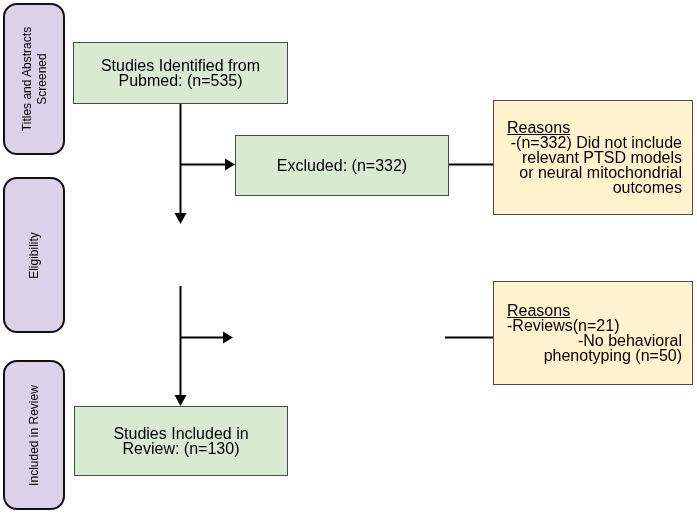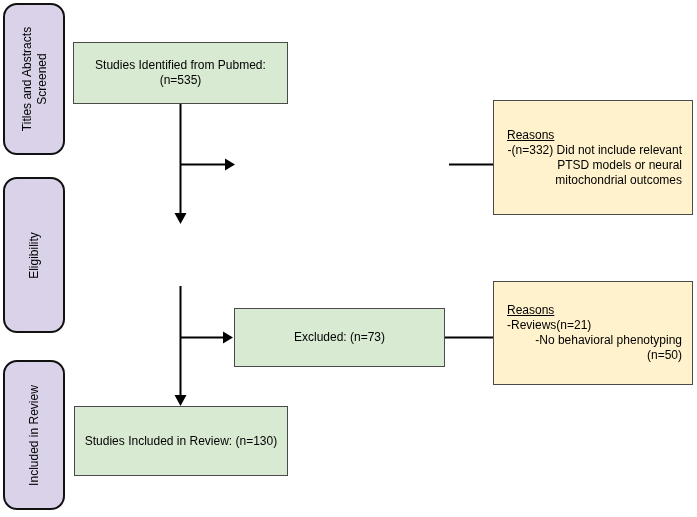--- a/index.html
+++ b/index.html
@@ -31,21 +31,21 @@
     text-align:center;
     font-size:12px;
     line-height:15px;
     flex:none;
   }
 
   .box{
     position:absolute;
     display:flex;align-items:center;justify-content:center;
     text-align:center;
-    font-size:12px;line-height:15px;
+    font-size:16px;line-height:15px;
   }
   .process{
     background:var(--process-fill,#d9ead3);
     border:1.5px solid var(--process-border,#4a4a4a);
     padding:0 9px;
   }
   .reason{
     background:var(--reason-fill,#fff2cc);
     border:1.5px solid var(--reason-border,#4a4a4a);
     flex-direction:column;align-items:flex-start;justify-content:center;
@@ -103,22 +103,22 @@
   <div class="stage s2">
     <div class="stage-label">Eligibility</div>
   </div>
   <div class="stage s3">
     <div class="stage-label">Included in Review</div>
   </div>
 
   <div class="box process p1">
     <span>Studies Identified from Pubmed: (n=535)</span>
   </div>
-  <div class="box process p4">
-    <span>Excluded: (n=73)</span>
+  <div class="box process p2">
+    <span>Excluded: (n=332)</span>
   </div>
   <div class="box process p5">
     <span>Studies Included in Review: (n=130)</span>
   </div>
 
   <div class="box reason r1">
     <div class="reason-heading">Reasons</div>
     <div>-(n=332) Did not include relevant PTSD models or neural mitochondrial outcomes</div>
   </div>
   <div class="box reason r2">

